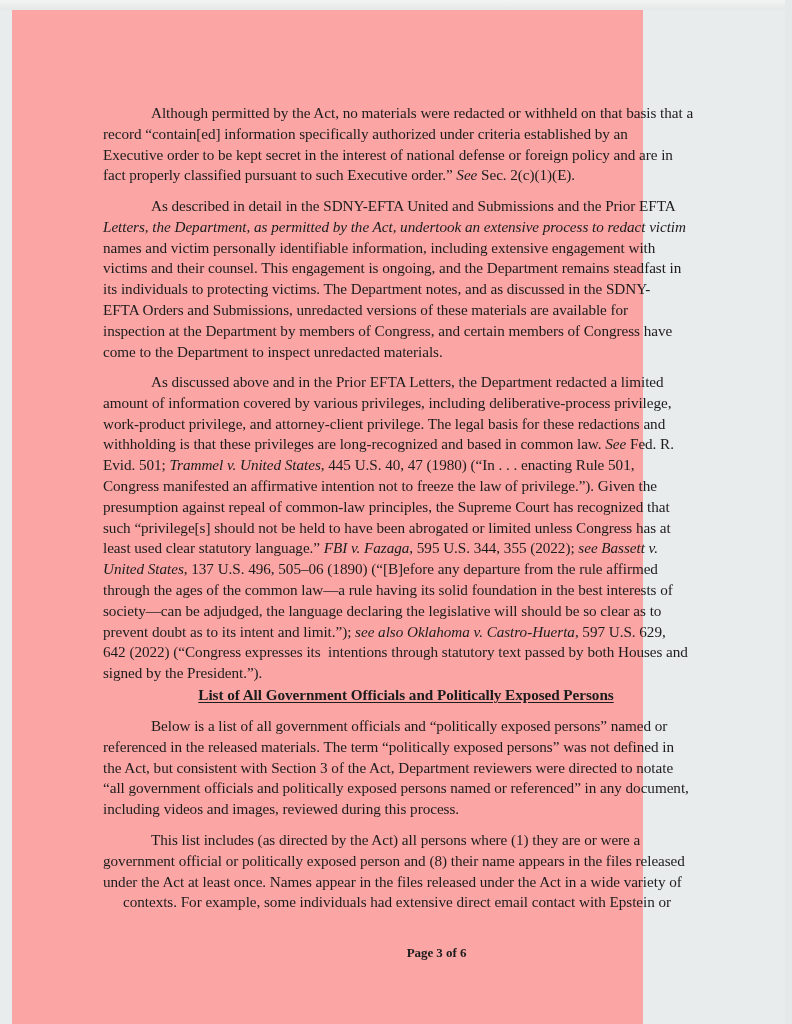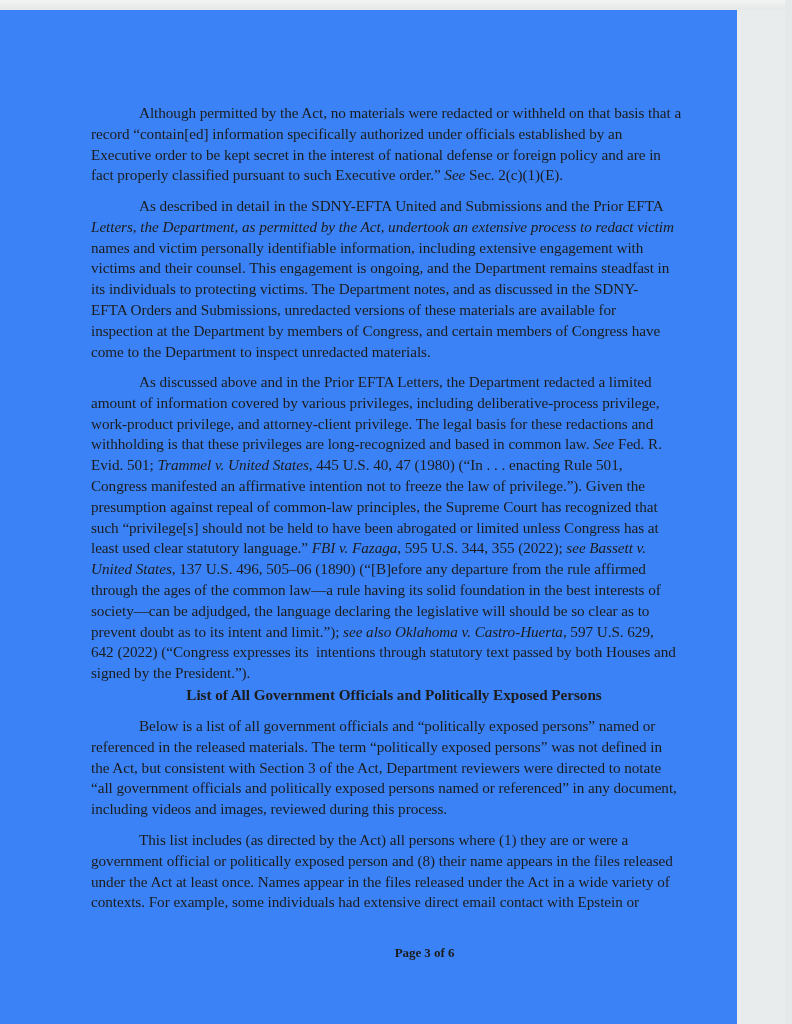--- a/index.html
+++ b/index.html
@@ -8,25 +8,25 @@
     }
     body {
       width: 792px;
       height: 1024px;
       background: #e9ecec;
       position: relative;
       overflow: hidden;
     }
     .page {
       position: absolute;
-      left: 0;
+      left: 12px;
       top: 10px;
-      width: 737px;
+      width: 631px;
       height: 1014px;
-      background: #3b82f6;
+      background: #fca5a5;
     }
     .right-strip {
       position: absolute;
       right: 0;
       top: 0;
       width: 7px;
       height: 1024px;
       background: #e6e9e9;
     }
     .top-strip {
@@ -54,20 +54,21 @@
       left: 139px;
     }
     .it { font-style: italic; }
     .heading {
       position: absolute;
       left: 180px;
       top: 686px;
       width: 428px;
       text-align: center;
       font-weight: bold;
+      text-decoration: underline;
       text-underline-offset: 2px;
       white-space: pre;
       line-height: 18px;
     }
     .footer {
       position: absolute;
       left: 0;
       width: 785px;
       top: 945px;
       text-align: center;
@@ -76,21 +77,21 @@
     }
   </style>
 </head>
 <body>
 
 <div class="top-strip"></div>
 <div class="page">
   <div id="body-text" class="text">
       <div>
         <div class="line indent" style="top: 94px;"><span>Although permitted by the Act, no materials were redacted or withheld on that basis that a</span></div>
-        <div class="line" style="top: 114.8px;"><span>record “contain[ed] information specifically authorized under officials established by an</span></div>
+        <div class="line" style="top: 114.8px;"><span>record “contain[ed] information specifically authorized under criteria established by an</span></div>
         <div class="line" style="top: 135.6px;"><span>Executive order to be kept secret in the interest of national defense or foreign policy and are in</span></div>
         <div class="line" style="top: 156.4px; text-align: right;"><span>fact properly classified pursuant to such Executive order.” </span><span class="it">See</span><span> Sec. 2(c)(1)(E).</span></div>
       </div>
       <div>
         <div class="line indent" style="top: 187px;"><span>As described in detail in the SDNY-EFTA United and Submissions and the Prior EFTA</span></div>
         <div class="line" style="top: 207.8px; font-style: italic;"><span>Letters, the Department, as permitted by the Act, undertook an extensive process to redact victim</span></div>
         <div class="line" style="top: 228.6px;"><span>names and victim personally identifiable information, including extensive engagement with</span></div>
         <div class="line" style="top: 249.4px;"><span>victims and their counsel. This engagement is ongoing, and the Department remains steadfast in</span></div>
         <div class="line" style="top: 270.2px;"><span>its individuals to protecting victims. The Department notes, and as discussed in the SDNY-</span></div>
         <div class="line" style="top: 291px;"><span>EFTA Orders and Submissions, unredacted versions of these materials are available for</span></div>
@@ -118,19 +119,19 @@
         <div class="line indent" style="top: 707px;"><span>Below is a list of all government officials and “politically exposed persons” named or</span></div>
         <div class="line" style="top: 727.8px;"><span>referenced in the released materials. The term “politically exposed persons” was not defined in</span></div>
         <div class="line" style="top: 748.6px;"><span>the Act, but consistent with Section 3 of the Act, Department reviewers were directed to notate</span></div>
         <div class="line" style="top: 769.4px;"><span>“all government officials and politically exposed persons named or referenced” in any document,</span></div>
         <div class="line" style="top: 790.2px;"><span>including videos and images, reviewed during this process.</span></div>
       </div>
       <div>
         <div class="line indent" style="top: 821px;"><span>This list includes (as directed by the Act) all persons where (1) they are or were a</span></div>
         <div class="line" style="top: 841.8px;"><span>government official or politically exposed person and (8) their name appears in the files released</span></div>
         <div class="line" style="top: 862.6px;"><span>under the Act at least once. Names appear in the files released under the Act in a wide variety of</span></div>
-        <div class="line" style="top: 883.4px;"><span>contexts. For example, some individuals had extensive direct email contact with Epstein or</span></div>
+        <div class="line" style="top: 883.4px; margin-left: 20px;"><span>contexts. For example, some individuals had extensive direct email contact with Epstein or</span></div>
       </div>
     </div>
   <div class="heading text" style="top: 676px;">List of All Government Officials and Politically Exposed Persons</div>
   <div class="footer text" style="top: 935px; padding-left: 32px;">Page 3 of 6</div>
 </div>
 <div class="right-strip"></div>
 
 </body></html>

